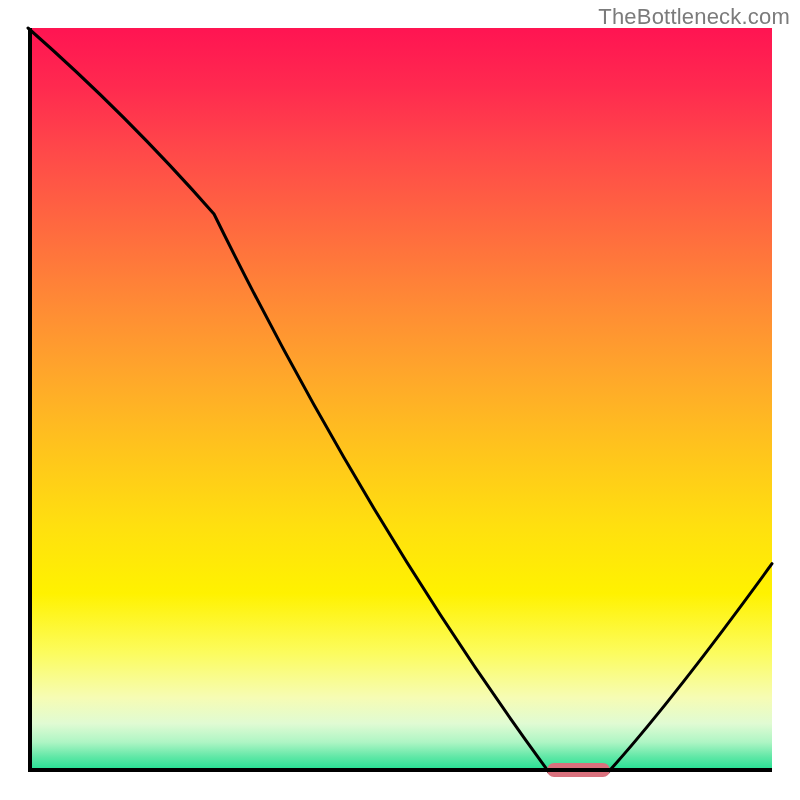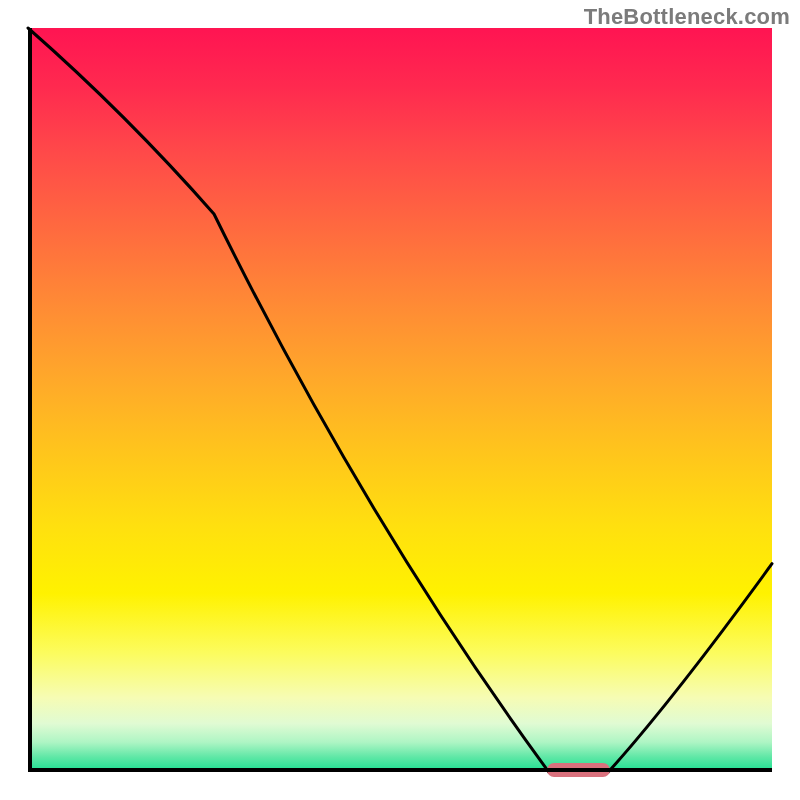--- a/index.html
+++ b/index.html
@@ -72,21 +72,21 @@
     height: 14px;
     border-radius: 7px;
     background: #d9717d;
   }
   .watermark {
     position: absolute;
     top: 4px;
     right: 10px;
     color: #7b7b7b;
     font-size: 22px;
-    font-weight: 700;
+    font-weight: 400;
     letter-spacing: 0.2px;
   }
 </style>
 </head>
 <body>
 
 <div class="chart-wrap">
 
   <div class="watermark">TheBottleneck.com</div>
 

